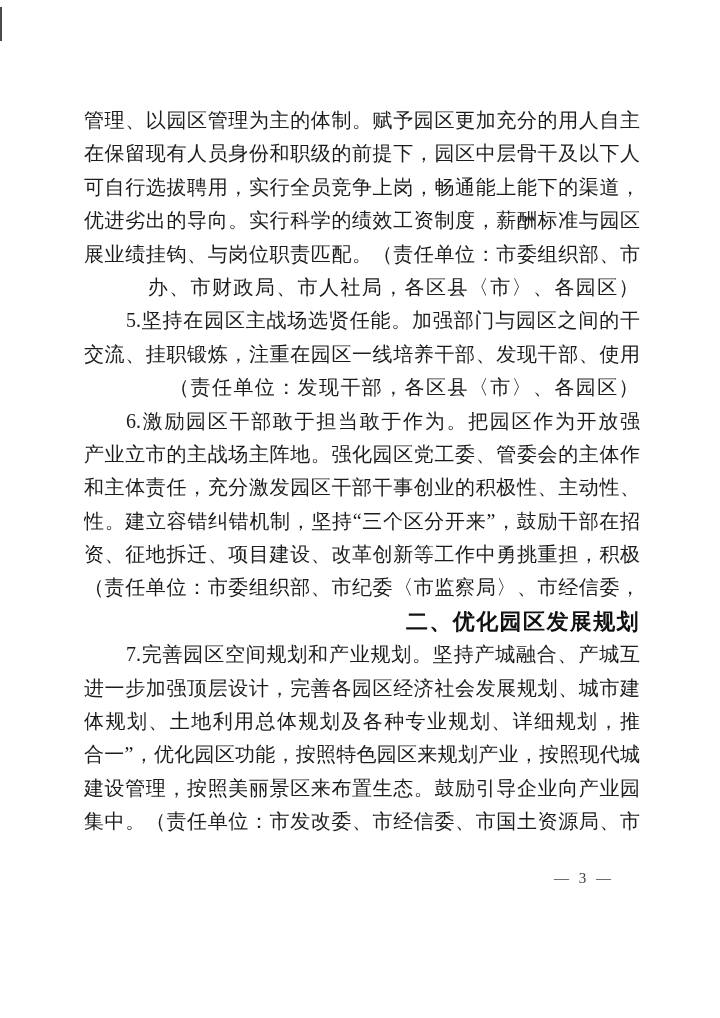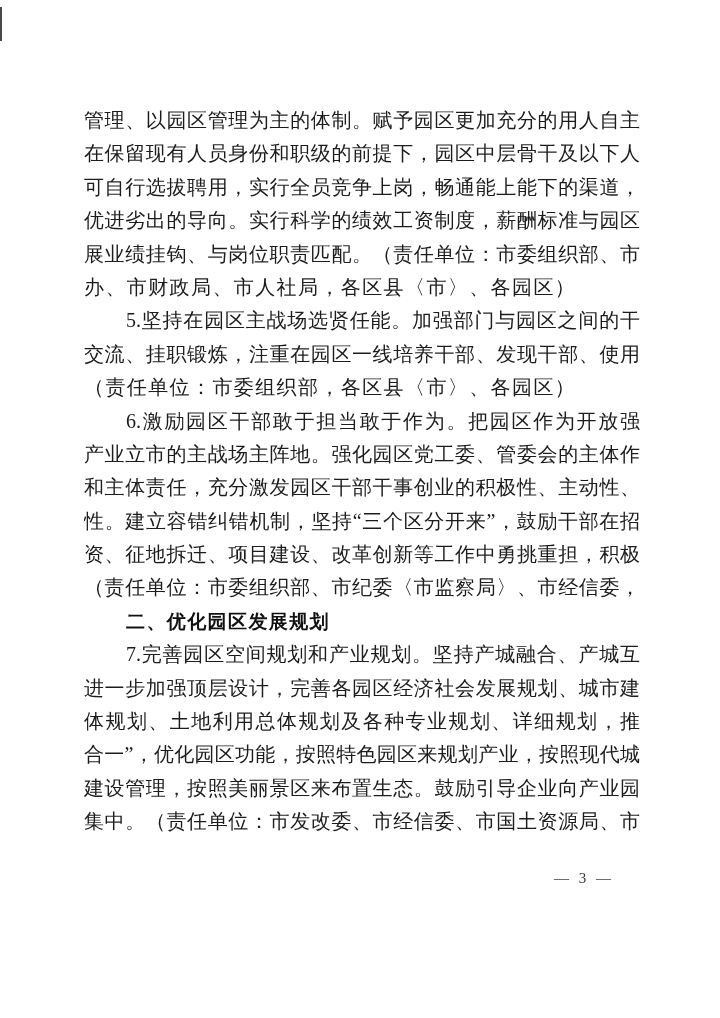--- a/index.html
+++ b/index.html
@@ -20,36 +20,36 @@
     position: absolute;
     left: 84px;
     top: 104px;
     width: 556px;
   }
   .line {
     font-size: 20px;
     line-height: 33.4px;
     height: 33.4px;
     overflow: hidden;
-    text-align: left;
+    text-align: right;
     letter-spacing: 1.4px;
     white-space: nowrap;
   }
   .line.fill {
     letter-spacing: 0;
     white-space: normal;
     text-align: justify;
     text-align-last: justify;
   }
   .line.indent {
     text-indent: 42px;
   }
   .block.heading .line {
     font-weight: 700;
-    font-size: 19px;
+    font-size: 22px;
     color: #111111;
   }
   .page-number {
     position: absolute;
     top: 870px;
     right: 106px;
     font-size: 15px;
     color: #3a3a3a;
     letter-spacing: 3px;
     white-space: pre;
@@ -74,21 +74,21 @@
         <div class="line fill">管理、以园区管理为主的体制。赋予园区更加充分的用人自主权，</div>
         <div class="line fill">在保留现有人员身份和职级的前提下，园区中层骨干及以下人员</div>
         <div class="line fill">可自行选拔聘用，实行全员竞争上岗，畅通能上能下的渠道，树立</div>
         <div class="line fill">优进劣出的导向。实行科学的绩效工资制度，薪酬标准与园区发</div>
         <div class="line fill">展业绩挂钩、与岗位职责匹配。（责任单位：市委组织部、市委编委</div>
         <div class="line">办、市财政局、市人社局，各区县〈市〉、各园区）</div>
       </div>
       <div class="block">
         <div class="line indent fill">5.坚持在园区主战场选贤任能。加强部门与园区之间的干部</div>
         <div class="line fill">交流、挂职锻炼，注重在园区一线培养干部、发现干部、使用干部。</div>
-        <div class="line">（责任单位：市委组织部，各区县〈市〉、各园区）</div>
+        <div class="line">（责任单位：发现干部，各区县〈市〉、各园区）</div>
       </div>
       <div class="block">
         <div class="line indent fill">6.激励园区干部敢于担当敢于作为。把园区作为开放强市、</div>
         <div class="line fill">产业立市的主战场主阵地。强化园区党工委、管委会的主体作用</div>
         <div class="line fill">和主体责任，充分激发园区干部干事创业的积极性、主动性、创造</div>
         <div class="line fill">性。建立容错纠错机制，坚持“三个区分开来”，鼓励干部在招商引</div>
         <div class="line fill">资、征地拆迁、项目建设、改革创新等工作中勇挑重担，积极作为。</div>
         <div class="line fill">（责任单位：市委组织部、市纪委〈市监察局〉、市经信委，各区县</div>
       </div>
       <div class="block heading">

